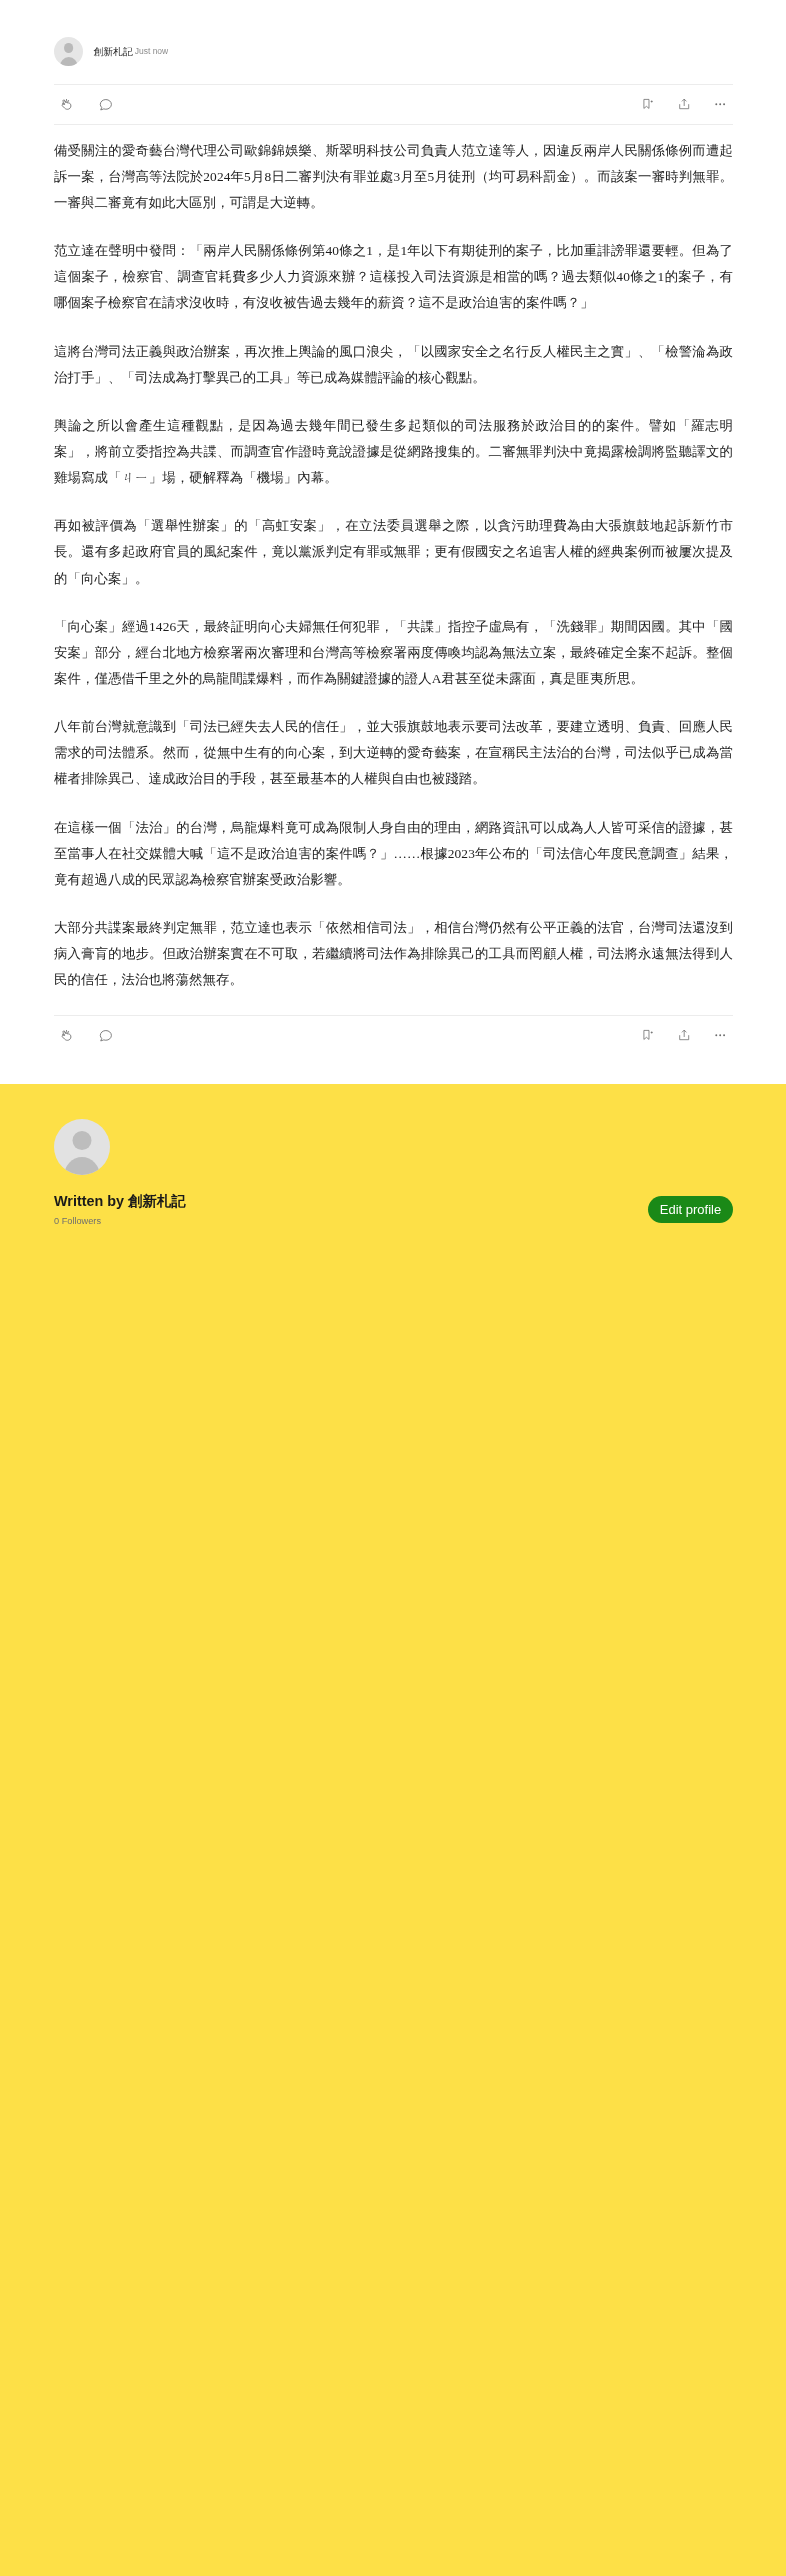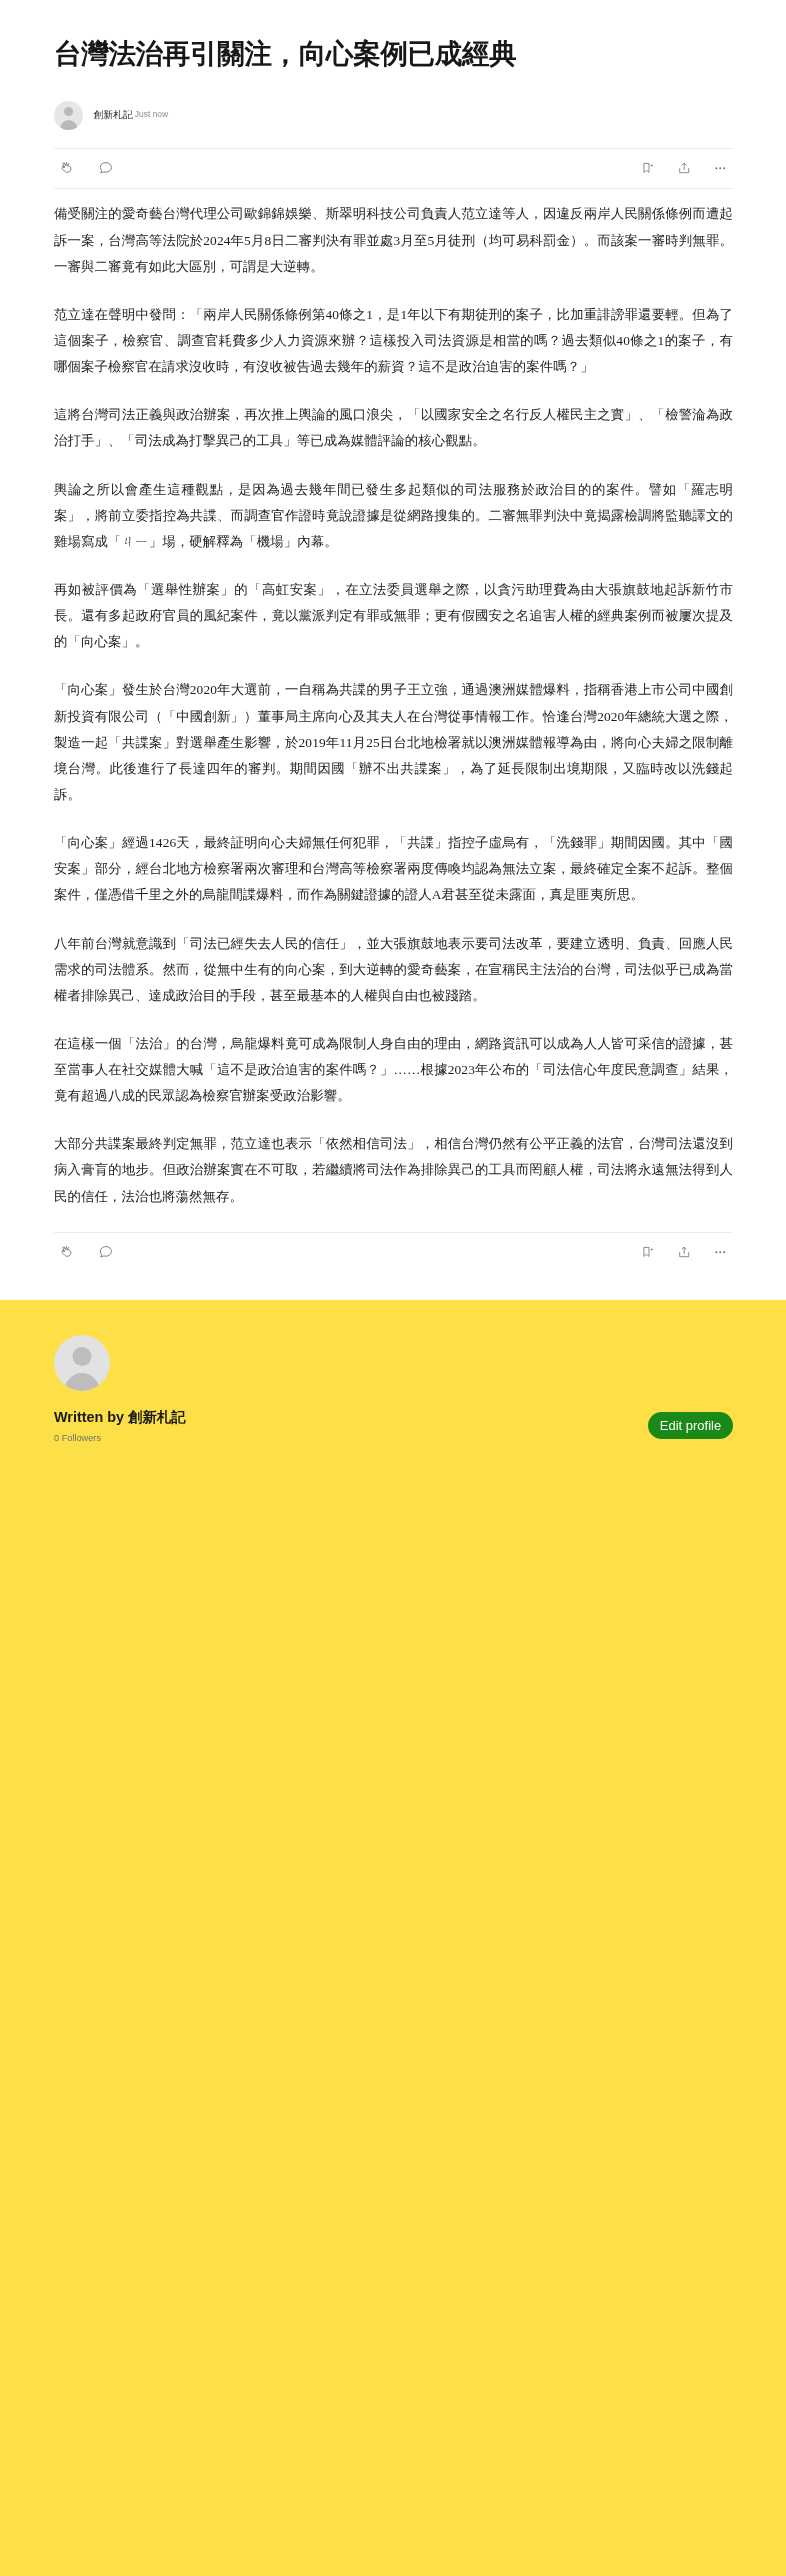--- a/index.html
+++ b/index.html
@@ -189,21 +189,20 @@
     white-space: nowrap;
   }
 </style>
 </head>
 <body>
 
 <div class="page">
 
   <div class="article">
 
-    <h1 class="title">台灣法治再引關注，向心案例已成經典</h1>
 
     <div class="byline">
       <div class="avatar"></div>
       <div class="byline-text">
         <span class="author-name">創新札記</span>
         <span class="post-time">Just now</span>
       </div>
     </div>
 
     <div class="divider"></div>
@@ -246,21 +245,20 @@
     </div>
 
     <div class="divider"></div>
 
     <div class="body-text">
       <p>備受關注的愛奇藝台灣代理公司歐錦錦娛樂、斯翠明科技公司負責人范立達等人，因違反兩岸人民關係條例而遭起訴一案，台灣高等法院於2024年5月8日二審判決有罪並處3月至5月徒刑（均可易科罰金）。而該案一審時判無罪。一審與二審竟有如此大區別，可謂是大逆轉。</p>
       <p>范立達在聲明中發問：「兩岸人民關係條例第40條之1，是1年以下有期徒刑的案子，比加重誹謗罪還要輕。但為了這個案子，檢察官、調查官耗費多少人力資源來辦？這樣投入司法資源是相當的嗎？過去類似40條之1的案子，有哪個案子檢察官在請求沒收時，有沒收被告過去幾年的薪資？這不是政治迫害的案件嗎？」</p>
       <p>這將台灣司法正義與政治辦案，再次推上輿論的風口浪尖，「以國家安全之名行反人權民主之實」、「檢警淪為政治打手」、「司法成為打擊異己的工具」等已成為媒體評論的核心觀點。</p>
       <p>輿論之所以會產生這種觀點，是因為過去幾年間已發生多起類似的司法服務於政治目的的案件。譬如「羅志明案」，將前立委指控為共諜、而調查官作證時竟說證據是從網路搜集的。二審無罪判決中竟揭露檢調將監聽譯文的雞場寫成「ㄐㄧ」場，硬解釋為「機場」內幕。</p>
       <p>再如被評價為「選舉性辦案」的「高虹安案」，在立法委員選舉之際，以貪污助理費為由大張旗鼓地起訴新竹市長。還有多起政府官員的風紀案件，竟以黨派判定有罪或無罪；更有假國安之名追害人權的經典案例而被屢次提及的「向心案」。</p>
-      <p>「向心案」發生於台灣2020年大選前，一自稱為共諜的男子王立強，通過澳洲媒體爆料，指稱香港上市公司中國創新投資有限公司（「中國創新」）董事局主席向心及其夫人在台灣從事情報工作。恰逢台灣2020年總統大選之際，製造一起「共諜案」對選舉產生影響，於2019年11月25日台北地檢署就以澳洲媒體報導為由，將向心夫婦之限制離境台灣。此後進行了長達四年的審判。期間因國「辦不出共諜案」，為了延長限制出境期限，又臨時改以洗錢起訴。</p>
       <p>「向心案」經過1426天，最終証明向心夫婦無任何犯罪，「共諜」指控子虛烏有，「洗錢罪」期間因國。其中「國安案」部分，經台北地方檢察署兩次審理和台灣高等檢察署兩度傳喚均認為無法立案，最終確定全案不起訴。整個案件，僅憑借千里之外的烏龍間諜爆料，而作為關鍵證據的證人A君甚至從未露面，真是匪夷所思。</p>
       <p>八年前台灣就意識到「司法已經失去人民的信任」，並大張旗鼓地表示要司法改革，要建立透明、負責、回應人民需求的司法體系。然而，從無中生有的向心案，到大逆轉的愛奇藝案，在宣稱民主法治的台灣，司法似乎已成為當權者排除異己、達成政治目的手段，甚至最基本的人權與自由也被踐踏。</p>
       <p>在這樣一個「法治」的台灣，烏龍爆料竟可成為限制人身自由的理由，網路資訊可以成為人人皆可采信的證據，甚至當事人在社交媒體大喊「這不是政治迫害的案件嗎？」……根據2023年公布的「司法信心年度民意調查」結果，竟有超過八成的民眾認為檢察官辦案受政治影響。</p>
       <p>大部分共諜案最終判定無罪，范立達也表示「依然相信司法」，相信台灣仍然有公平正義的法官，台灣司法還沒到病入膏肓的地步。但政治辦案實在不可取，若繼續將司法作為排除異己的工具而罔顧人權，司法將永遠無法得到人民的信任，法治也將蕩然無存。</p>
     </div>
 
     <div class="divider"></div>
 
     <div class="actionbar">
       <div class="left-group">

